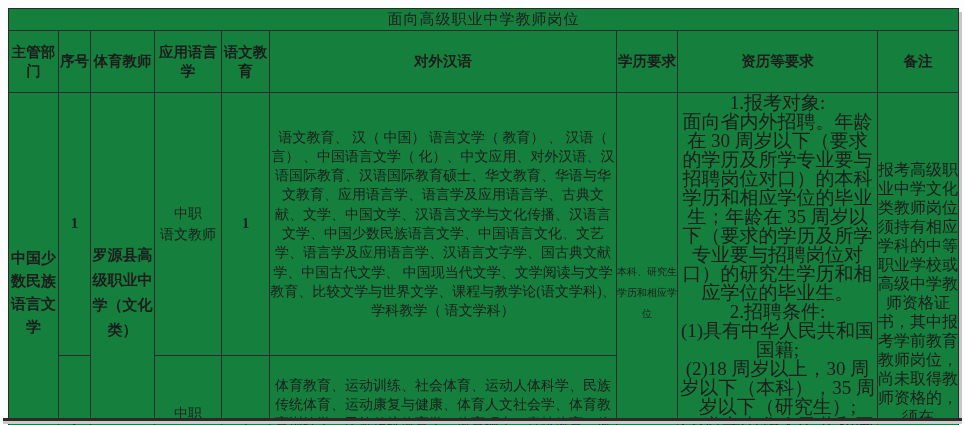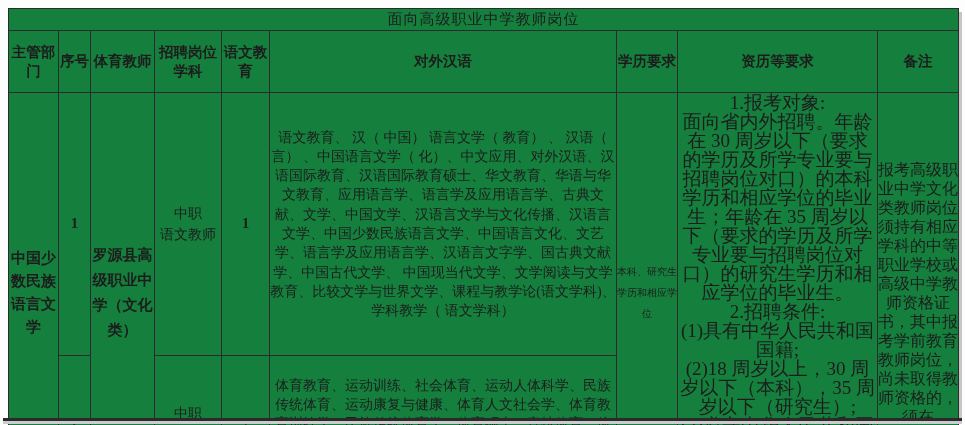--- a/index.html
+++ b/index.html
@@ -145,21 +145,21 @@
         <col style="width:81px">
     </colgroup>
     <tbody>
         <tr class="title-row">
       <td colspan="9">面向高级职业中学教师岗位</td>
     </tr>
     <tr class="header-row">
       <td>主管部门</td>
       <td>序号</td>
       <td>体育教师</td>
-      <td>招聘岗位学科</td>
+      <td>应用语言学</td>
       <td>语文教育</td>
       <td>对外汉语</td>
       <td>学历要求</td>
       <td>资历等要求</td>
       <td>备注</td>
     </tr>
     <tr class="row-1">
       <td class="cell-dept" rowspan="2">中国少数民族语言文学</td>
       <td class="cell-seq">1</td>
       <td class="cell-unit" rowspan="2">罗源县高级职业中学（文化类）</td>

